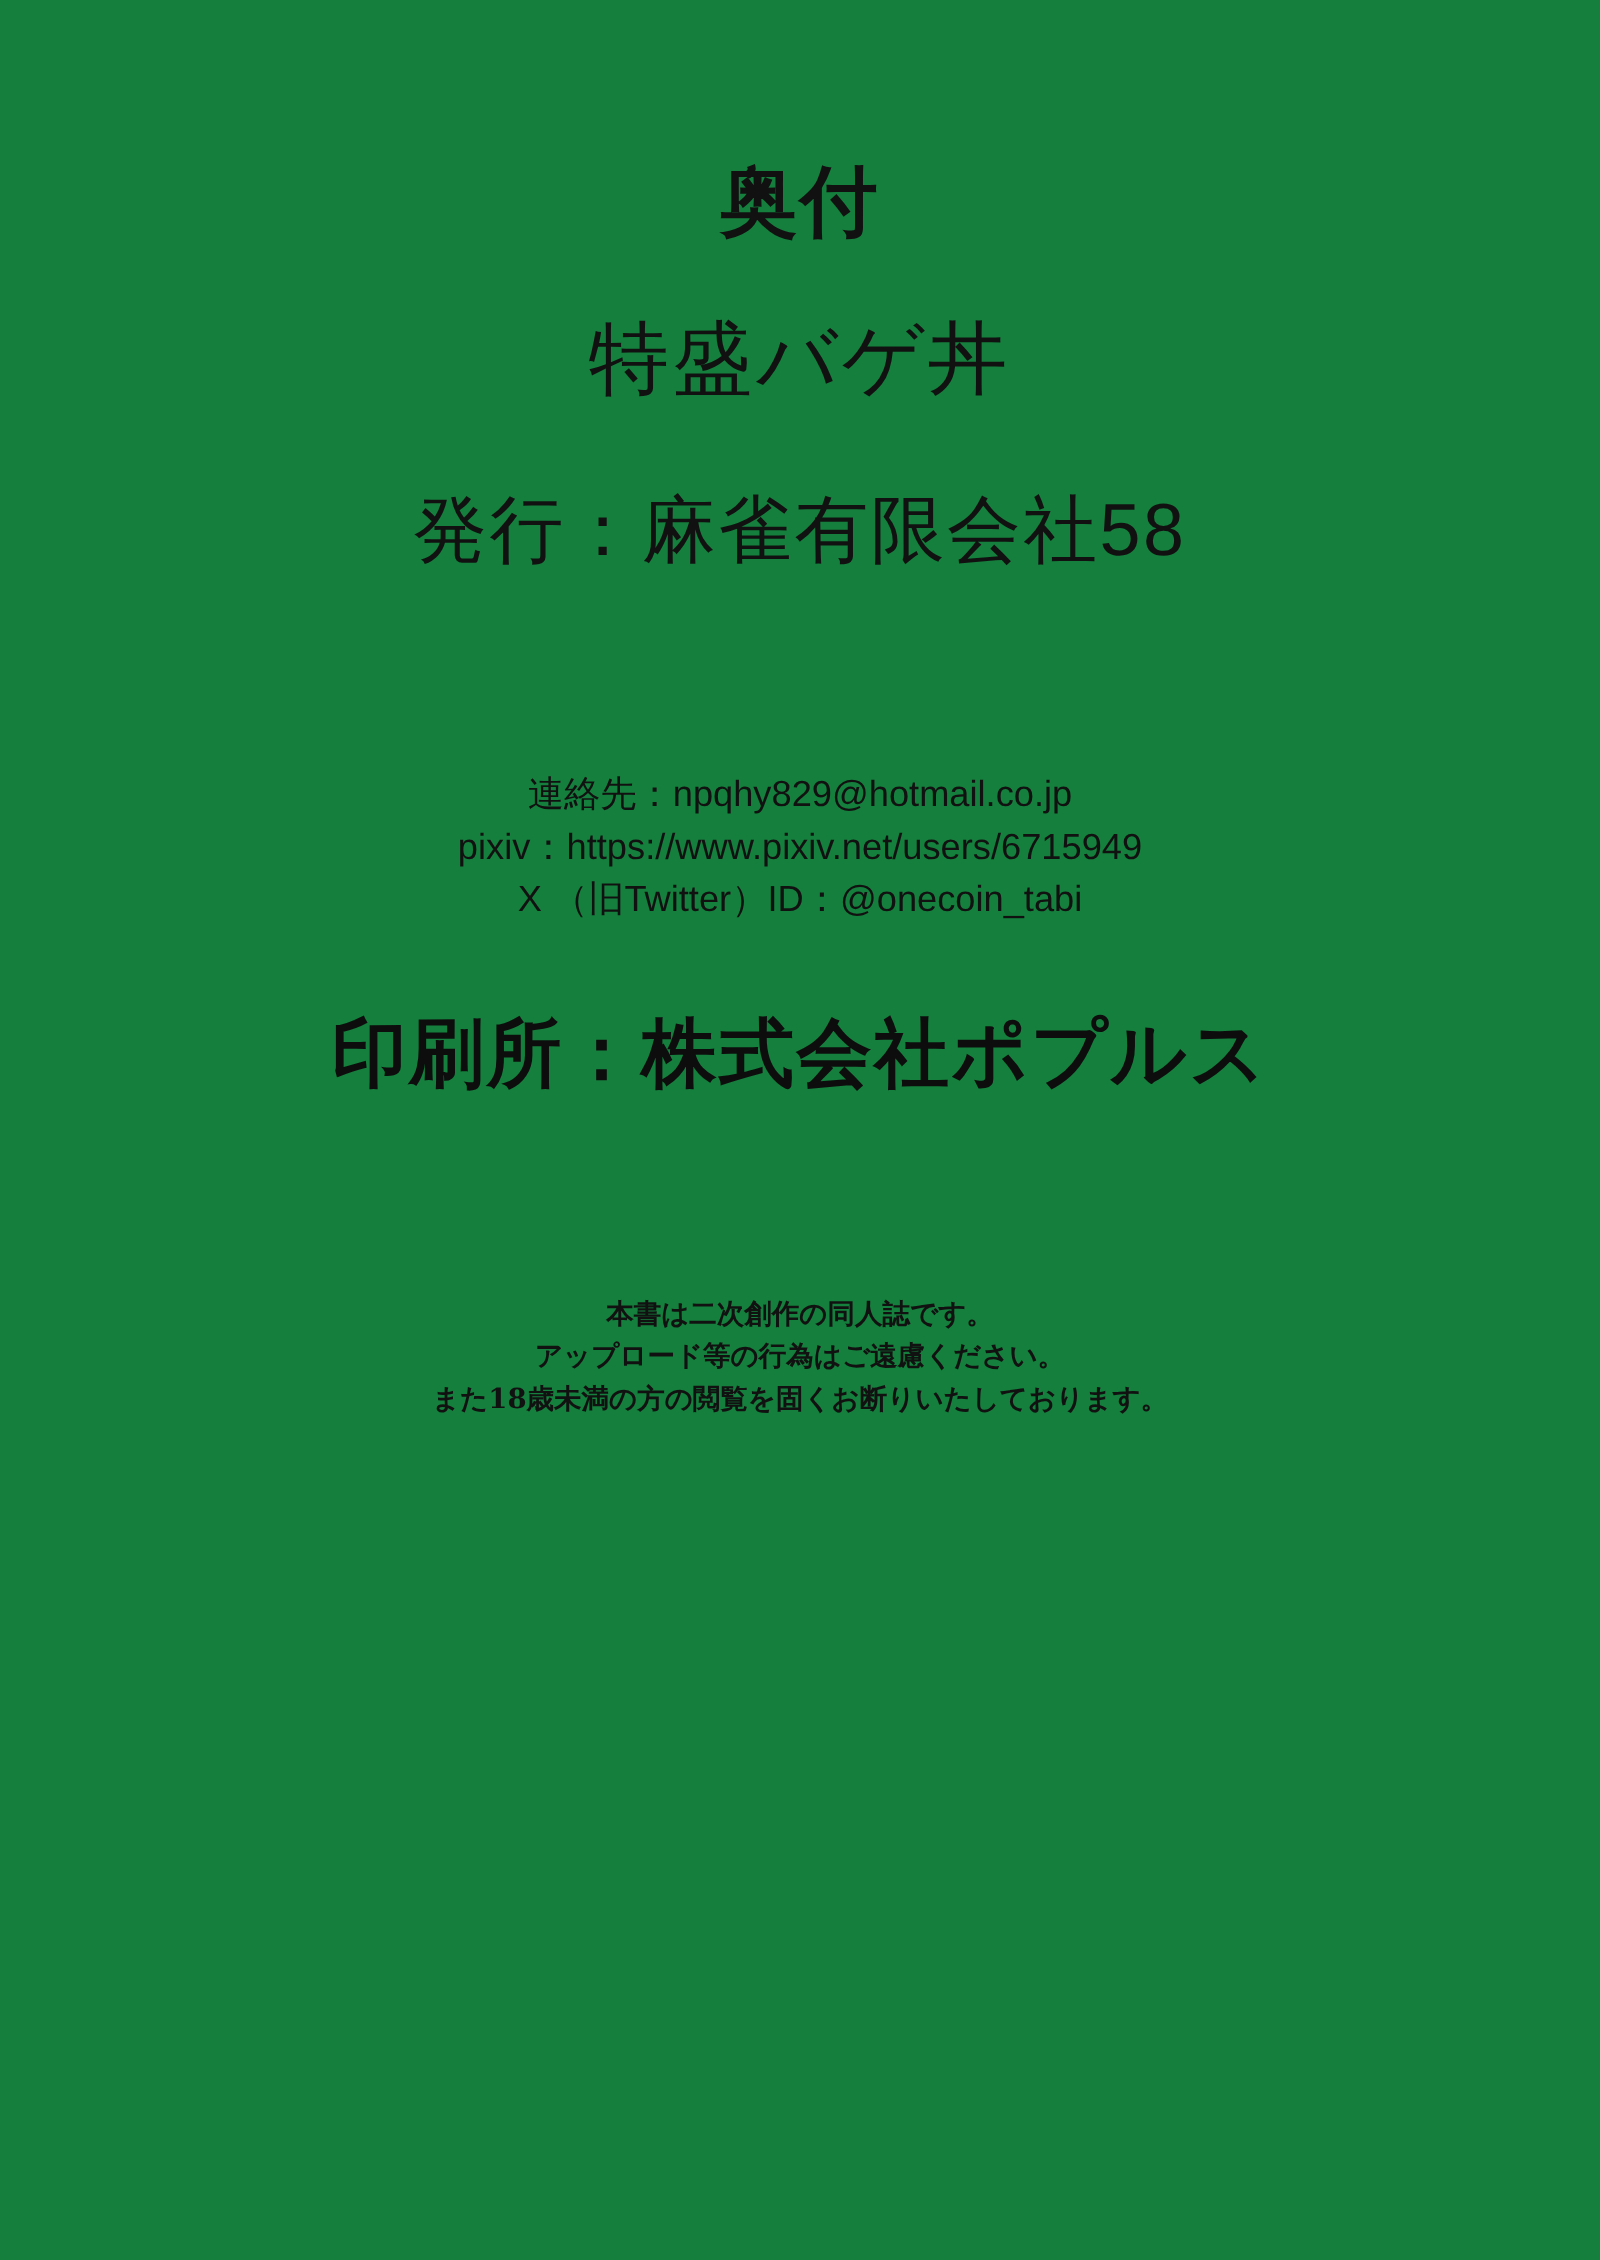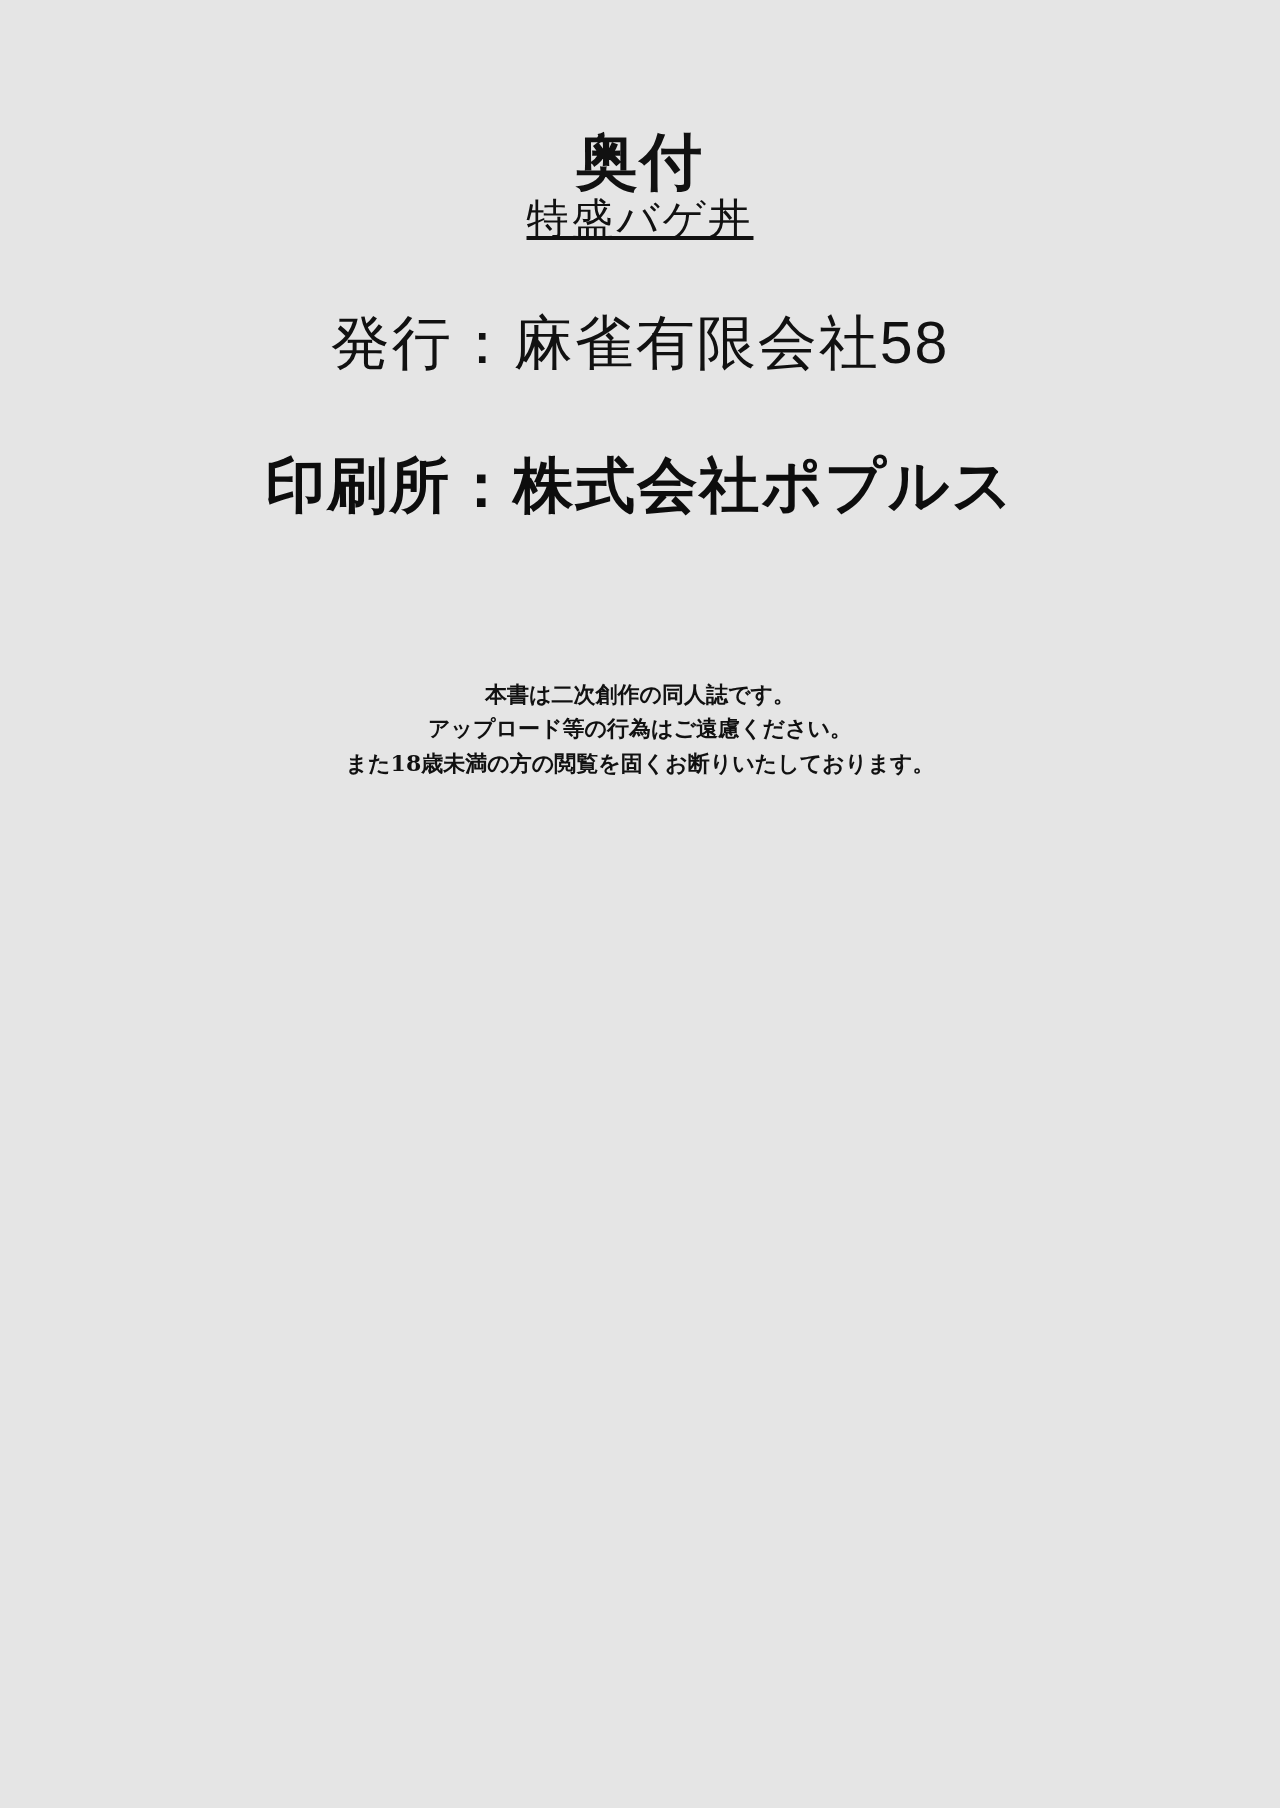--- a/index.html
+++ b/index.html
@@ -15,47 +15,47 @@
     color: #1a1a1a;
     overflow: hidden;
   }
 
   .page {
     width: 1280px;
     height: 1808px;
     box-sizing: border-box;
     padding: 12px;
     position: relative;
-    background: #e5e5e5;
+    background: #15803d;
   }
 
   .colophon {
     position: absolute;
     left: 0;
     top: 0;
     width: 1280px;
     text-align: center;
   }
 
   .title-main {
     margin-top: 128px;
     font-size: 62px;
     font-weight: 700;
     letter-spacing: 2px;
     line-height: 1.1;
     color: #111111;
   }
 
   .title-work {
-    font-size: 42px;
+    margin-top: 56px;
+    font-size: 64px;
     font-weight: 400;
     letter-spacing: 3px;
     line-height: 1.1;
     color: #111111;
-    text-decoration: underline;
   }
 
   .pub-date {
     margin-top: 72px;
     font-size: 42px;
     font-weight: 400;
     letter-spacing: 1px;
     color: #111111;
   }
 
@@ -110,20 +110,25 @@
 <div class="page">
   <div class="colophon">
 
     <div class="title-main">奥付</div>
 
     <div class="title-work">特盛バゲ丼</div>
 
 
     <div class="publisher">発行：麻雀有限会社58</div>
 
+    <div class="contact-block">
+      <span class="line">連絡先：npqhy829@hotmail.co.jp</span>
+      <span class="line">pixiv：https://www.pixiv.net/users/6715949</span>
+      <span class="line">X （旧Twitter）ID：@onecoin_tabi</span>
+    </div>
 
     <div class="printer">印刷所：株式会社ポプルス</div>
 
     <div class="notice">
       <span class="line">本書は二次創作の同人誌です。</span>
       <span class="line">アップロード等の行為はご遠慮ください。</span>
       <span class="line">また18歳未満の方の閲覧を固くお断りいたしております。</span>
       <span class="gap"></span>
     </div>
 

